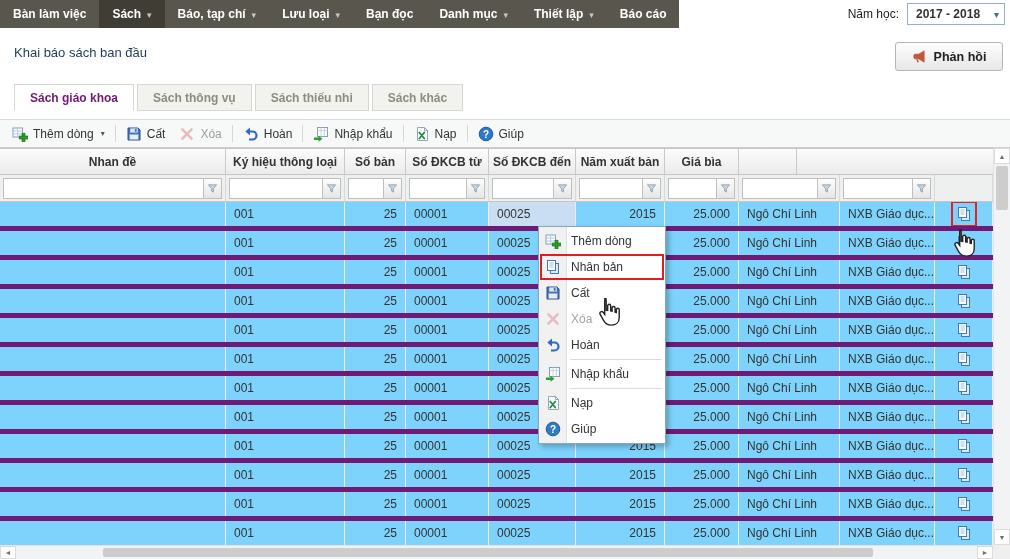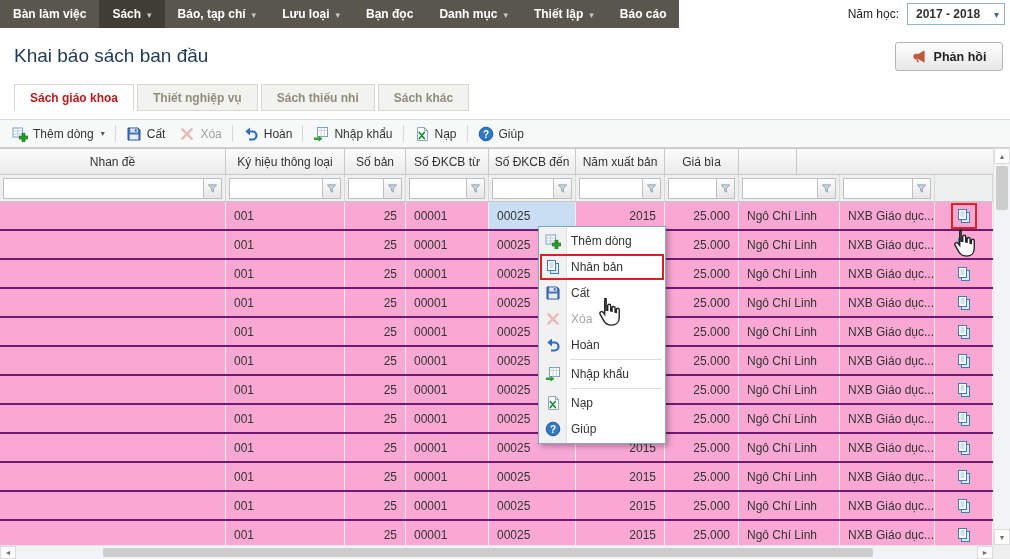--- a/index.html
+++ b/index.html
@@ -14,53 +14,53 @@
     cursor:pointer;white-space:nowrap}
   .nav-item.active{background:#403d35}
   .nav-caret{font-size:9px;color:#cbc8bd;margin-top:1px}
   .year{margin-left:auto;display:flex;align-items:center;gap:8px;padding-right:5px}
   .year-label{color:#222}
   .year-select{width:98px;height:22px;border:1px solid #94b0c8;background:#fff;display:flex;
     align-items:center;justify-content:space-between;padding:0 5px 0 8px;font-weight:bold;cursor:pointer}
   .ys-caret{color:#3e6ea5;font-size:10px}
 
   
-  .page-title{position:absolute;left:14px;top:45px;font-size:19px;color:#1f3a57}
+  .page-title{position:absolute;left:14px;top:45px;font-size:13px;color:#1f3a57}
   .feedback-btn{position:absolute;top:42px;right:7px;height:29px;width:108px;border:1px solid #b5b5b5;
     border-radius:3px;background:linear-gradient(#fefefe,#e7e7e7);display:flex;align-items:center;
     justify-content:center;gap:7px;font-weight:bold;font-size:12.5px;color:#222;cursor:pointer}
 
   
   .tabs{position:absolute;left:14px;top:84px;display:flex;gap:3px}
   .tab{height:27px;padding:0 15px;display:flex;align-items:center;background:#f2f2ef;
     border:1px solid #d7d7d2;color:#8e8c7d;font-weight:bold;cursor:pointer;white-space:nowrap}
-  .tab.active{background:#fff;color:#b91c1c;border-bottom-color:#fff}
+  .tab.active{background:#fff;color:#701a75;border-bottom-color:#fff}
 
   
   .toolbar{position:absolute;left:0;top:119px;width:1010px;height:29px;background:#f7f8f8;
     border-top:1px solid #dadada;border-bottom:1px solid #cfcfcf;display:flex;align-items:center;padding:0 5px}
   .tbtn{display:flex;align-items:center;gap:5px;padding:0 7px;height:23px;color:#333;cursor:pointer;white-space:nowrap}
   .tbtn.disabled{color:#9f9f9f;cursor:default}
   .tcaret{font-size:8px;color:#555;margin-left:2px}
   .tsep{width:1px;height:17px;background:#d7d7d7;margin:0 3px}
   .icn{display:flex;align-items:center}
 
   
   .grid{position:absolute;left:0;top:148px;width:993px;height:397px;overflow:hidden;border-top:1px solid #c6c6c6}
   .grid-header{display:flex;height:26px;background:linear-gradient(#fcfcfc,#ebebeb);border-bottom:1px solid #c6c6c6}
-  .gh-cell{display:flex;align-items:center;justify-content:center;font-weight:normal;
+  .gh-cell{display:flex;align-items:center;justify-content:center;font-weight:bold;
     border-right:1px solid #c9c9c9;overflow:hidden;white-space:nowrap;flex:none;cursor:pointer}
   .filter-row{display:flex;height:27px;background:#eef0f0;border-bottom:1px solid #c6c6c6}
   .f-cell{display:flex;align-items:center;padding:0 3px;border-right:1px solid #d9d9d9;flex:none}
   .f-input{flex:1;min-width:0;height:21px;border:1px solid #bfbfbf;border-right:none;background:#fff;
     padding:0 4px;font:inherit}
   .f-btn{width:19px;height:21px;border:1px solid #bfbfbf;background:linear-gradient(#fdfdfd,#e6e6e6);
     display:flex;align-items:center;justify-content:center;cursor:pointer;flex:none}
   .grid-body{position:relative;height:344px;overflow:hidden}
-  .row{display:flex;height:29px;border-bottom:2px solid #701a75;background:#f9a8d4}
+  .row{display:flex;height:29px;border-bottom:5px solid #701a75;background:#7dd3fc}
   .cell{display:flex;align-items:center;padding:0 8px;border-right:1px solid #ededed;
     overflow:hidden;white-space:nowrap;flex:none}
   .cell.r{justify-content:flex-end}
   .cell.c{justify-content:center;padding:0}
   .cell.sel{background:#c9def2}
   .copybox{width:26px;height:26px;display:flex;align-items:center;justify-content:center;cursor:pointer}
   .copybox.hot{border:2px solid #e02424}
 
   
   .menu{position:absolute;left:538px;top:226px;width:128px;border:1px solid #86a7c3;padding:1px;
@@ -140,21 +140,21 @@
       </svg>
     </span>
   <span>Phản hồi</span>
 </div>
 
 <div class="tabs" id="tab-list">
     <div class="tab active">
       <span>Sách giáo khoa</span>
     </div>
     <div class="tab">
-      <span>Thiết nghiệp vụ</span>
+      <span>Sách thông vụ</span>
     </div>
     <div class="tab">
       <span>Sách thiếu nhi</span>
     </div>
     <div class="tab">
       <span>Sách khác</span>
     </div>
   </div>
 
 <div class="toolbar" id="toolbar-list">

